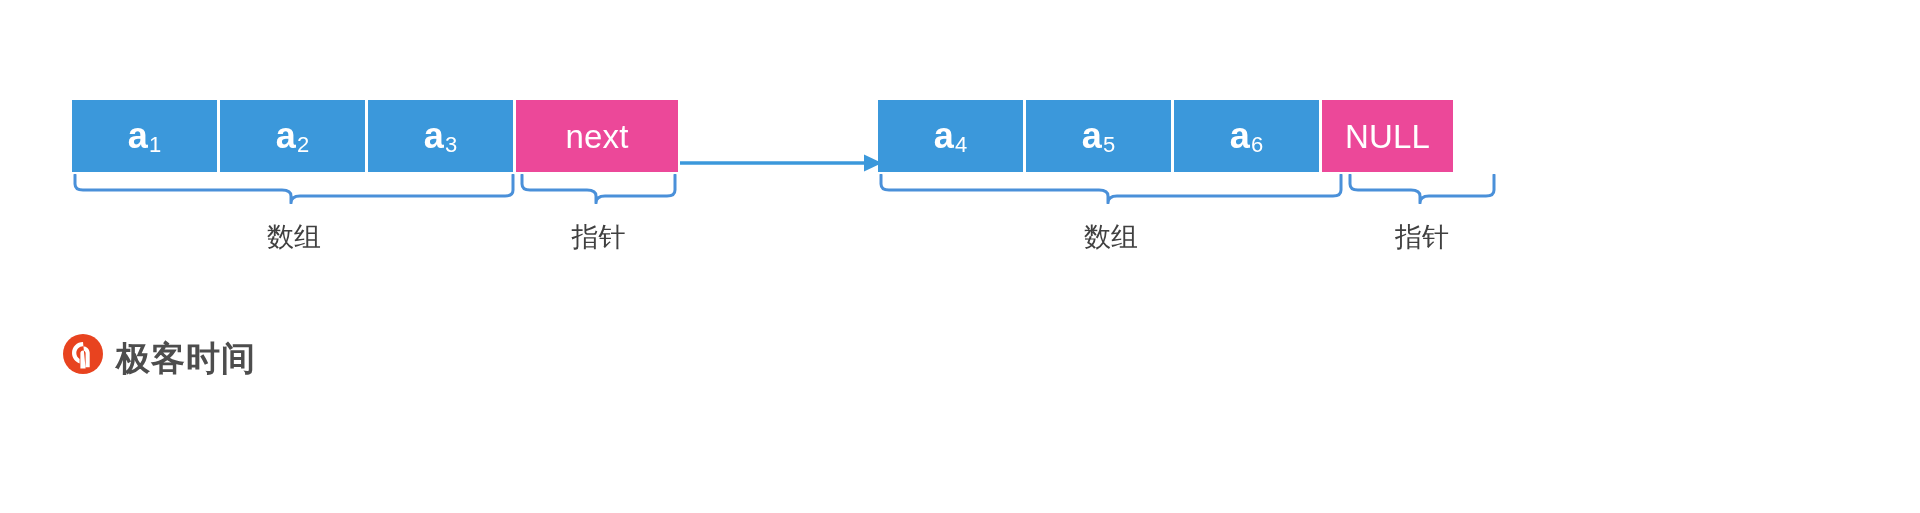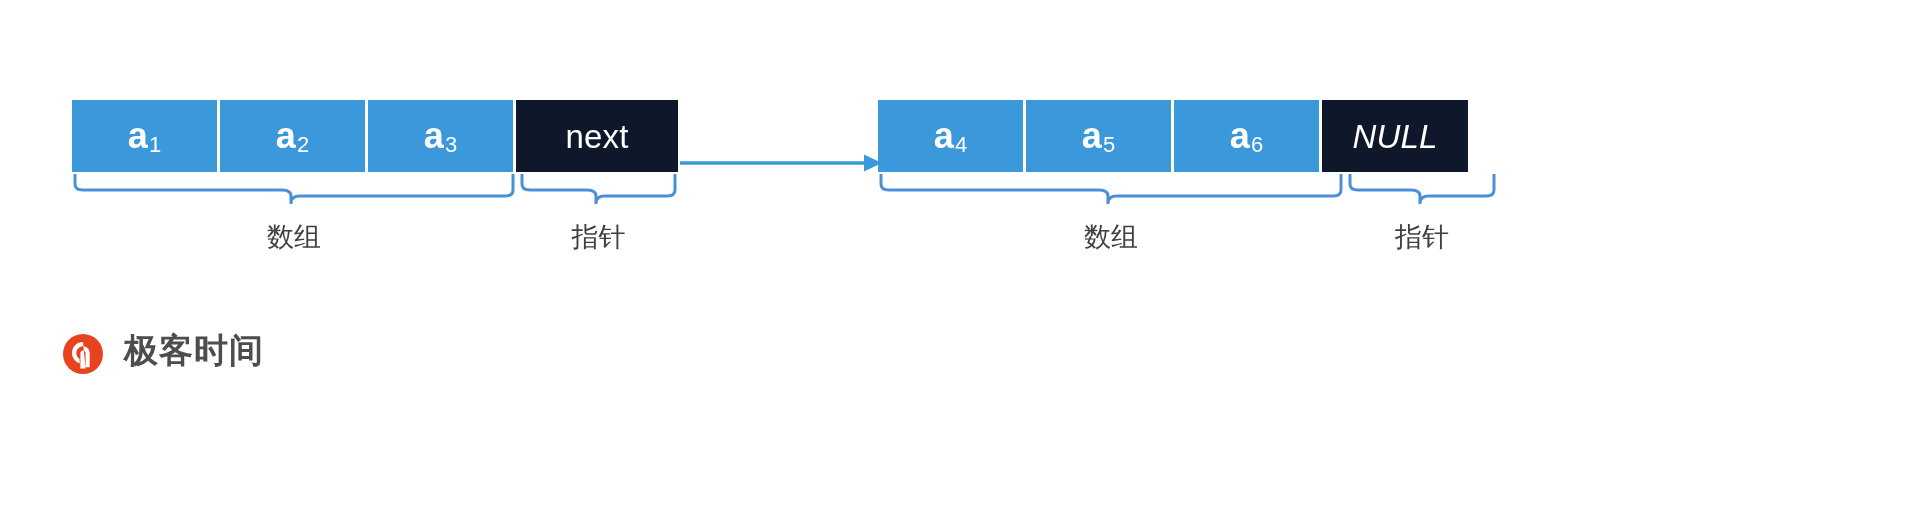--- a/index.html
+++ b/index.html
@@ -35,24 +35,24 @@
     display: flex;
     align-items: center;
     justify-content: center;
     height: 72px;
     color: #ffffff;
     letter-spacing: 0.2px;
     border-right: 3px solid #ffffff;
   }
   .cell:last-child { border-right: none; }
   .cell.data  { background: #3b98db; width: 148px; }
-  .cell.ptr   { background: #0f172a; }
+  .cell.ptr   { background: #ec4899; }
 
   #group-1 .cell.ptr { width: 162px; }
-  #group-2 .cell.ptr { width: 146px; font-style: italic; }
+  #group-2 .cell.ptr { width: 131px; }
 
   .cell-label {
     font-size: 34px;
     font-weight: 700;
     line-height: 1;
     display: inline-flex;
     align-items: baseline;
   }
   .cell.data .cell-label { font-weight: 700; font-size: 36px; }
   .cell.ptr  .cell-label { font-weight: 400; font-size: 33px; }
@@ -97,22 +97,22 @@
   #caption-1-ptr   { left: 519px; top: 219px; width: 159px; }
   #caption-2-array { left: 878px; top: 219px; width: 466px; }
   #caption-2-ptr   { left: 1347px; top: 219px; width: 150px; }
 
   
   #logo {
     position: absolute;
     left: 62px;
     top: 333px;
     display: flex;
-    align-items: flex-start;
-    gap: 20px;
+    align-items: flex-end;
+    gap: 12px;
   }
   #logo-mark { width: 42px; height: 42px; display: block; }
   #logo-text {
     font-family: "DejaVu Sans", "Liberation Sans", sans-serif;
     font-size: 34px;
     font-weight: 700;
     color: #4d4d4d;
     letter-spacing: 1px;
     line-height: 1;
   }

